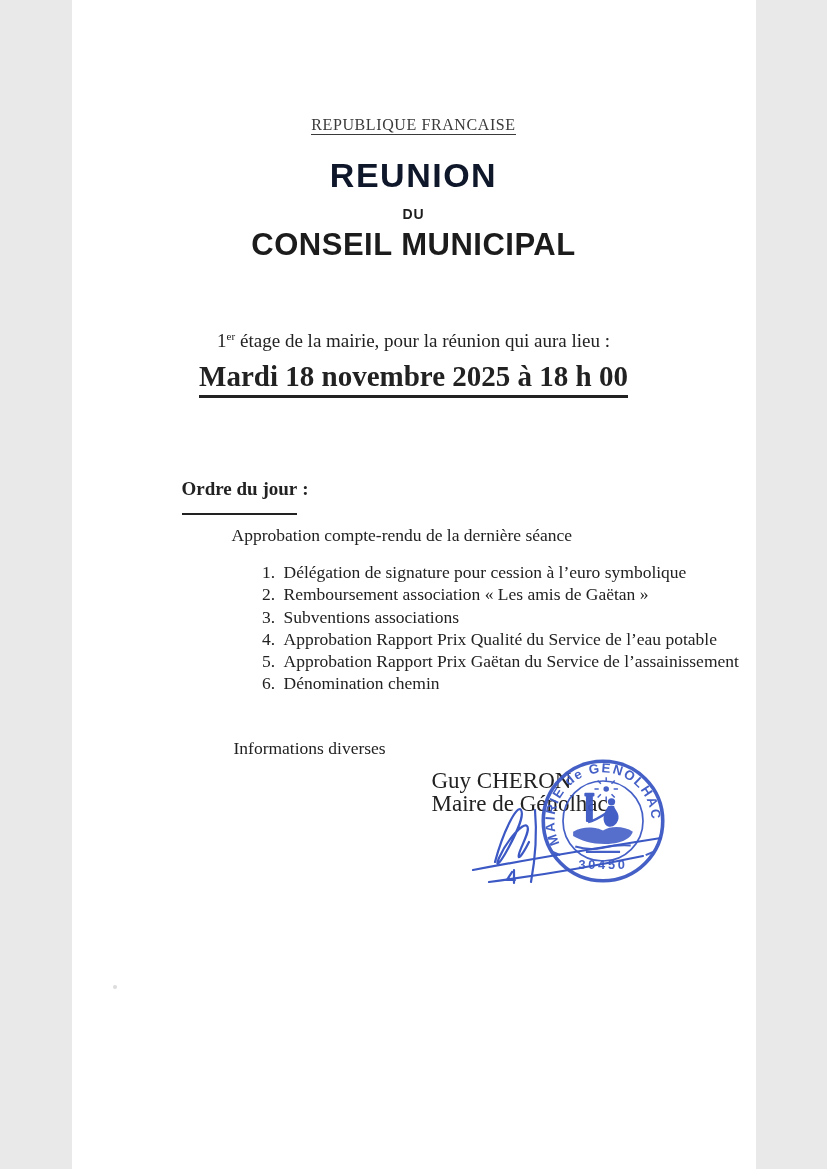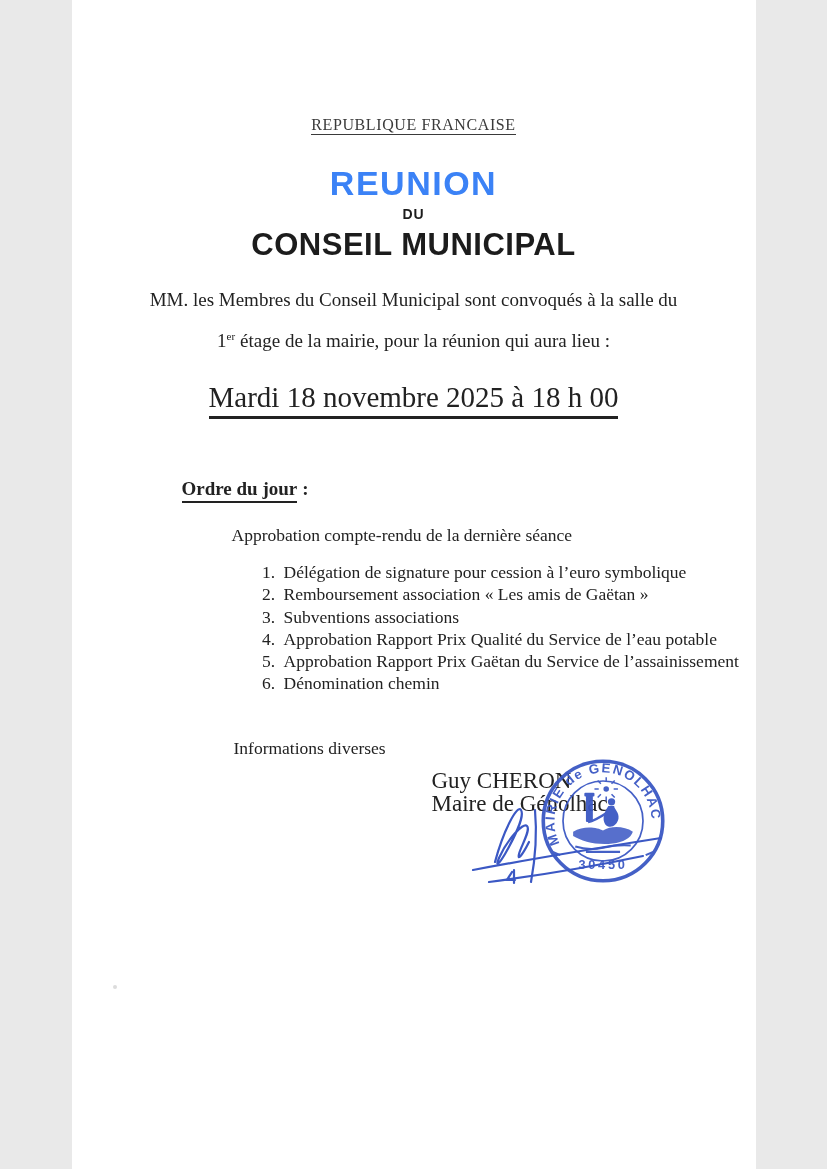--- a/index.html
+++ b/index.html
@@ -12,40 +12,40 @@
     color:var(--color-ink, #222222);
     font-family:"Liberation Serif", serif;
     overflow:hidden;
   }
   .centered { position:absolute; left:0; right:0; text-align:center; }
 
   .republic { top:116px; font-size:16px; letter-spacing:0.6px; color:#3a3a3a; }
   .republic span { border-bottom:1.5px solid #3a3a3a; padding-bottom:1px; }
 
   .title-reunion {
-    top:164px; font-family:"Liberation Sans", sans-serif;
-    font-weight:bold; font-size:34px; letter-spacing:1.5px; color:#3b82f6;
+    top:156px; font-family:"Liberation Sans", sans-serif;
+    font-weight:bold; font-size:34px; letter-spacing:1.5px; color:#0f172a;
   }
   .title-du {
     top:206px; font-family:"Liberation Sans", sans-serif;
     font-weight:bold; font-size:14px; letter-spacing:1px; color:#1c1c1c;
   }
   .title-conseil {
     top:227px; font-family:"Liberation Sans", sans-serif;
     font-weight:bold; font-size:31px; letter-spacing:0.5px; color:#1c1c1c;
   }
 
   .intro { top:282px; font-size:19px; line-height:36px; }
   .intro sup { font-size:11px; margin-right:5px; }
 
-  .meeting-date { top:381px; font-size:29px; font-weight:normal; }
+  .meeting-date { top:360px; font-size:29px; font-weight:bold; }
   .meeting-date span { border-bottom:3px solid currentColor; padding-bottom:3px; }
 
   .agenda-heading { position:absolute; top:478px; left:110px; font-size:19px; font-weight:bold; }
-  .agenda-heading .u { border-bottom:2px solid currentColor; padding-bottom:2px; }
+  .agenda-heading .u { border-bottom:2px solid currentColor; padding-bottom:14px; }
   .agenda-heading .colon { margin-left:5px; }
 
   .agenda-preamble { position:absolute; top:519px; left:160px; font-size:17.5px;margin-top:6px; }
 
   .agenda-list {
     position:absolute; top:561px; left:182px; width:530px;
     font-size:17.5px; padding-left:26px;
   }
   .agenda-list li { line-height:22.3px; padding-left:4px; }
 
@@ -70,21 +70,21 @@
 
   <div class="centered republic">
     <span>REPUBLIQUE FRANCAISE</span>
   </div>
 
   <div class="centered title-reunion">REUNION</div>
   <div class="centered title-du">DU</div>
   <div class="centered title-conseil">CONSEIL MUNICIPAL</div>
 
   <p class="centered intro">
-    <span>MM. les Membres du Conseil Municipal sont convoqués à la salle du</span><br>
+    <br>
     <span>1</span><sup>er</sup><span>étage de la mairie, pour la réunion qui aura lieu :</span>
   </p>
 
   <div class="centered meeting-date">
     <span>Mardi 18 novembre 2025 à 18 h 00</span>
   </div>
 
   <div class="agenda-heading">
     <span class="u">Ordre du jour</span><span class="colon">:</span>
   </div>

